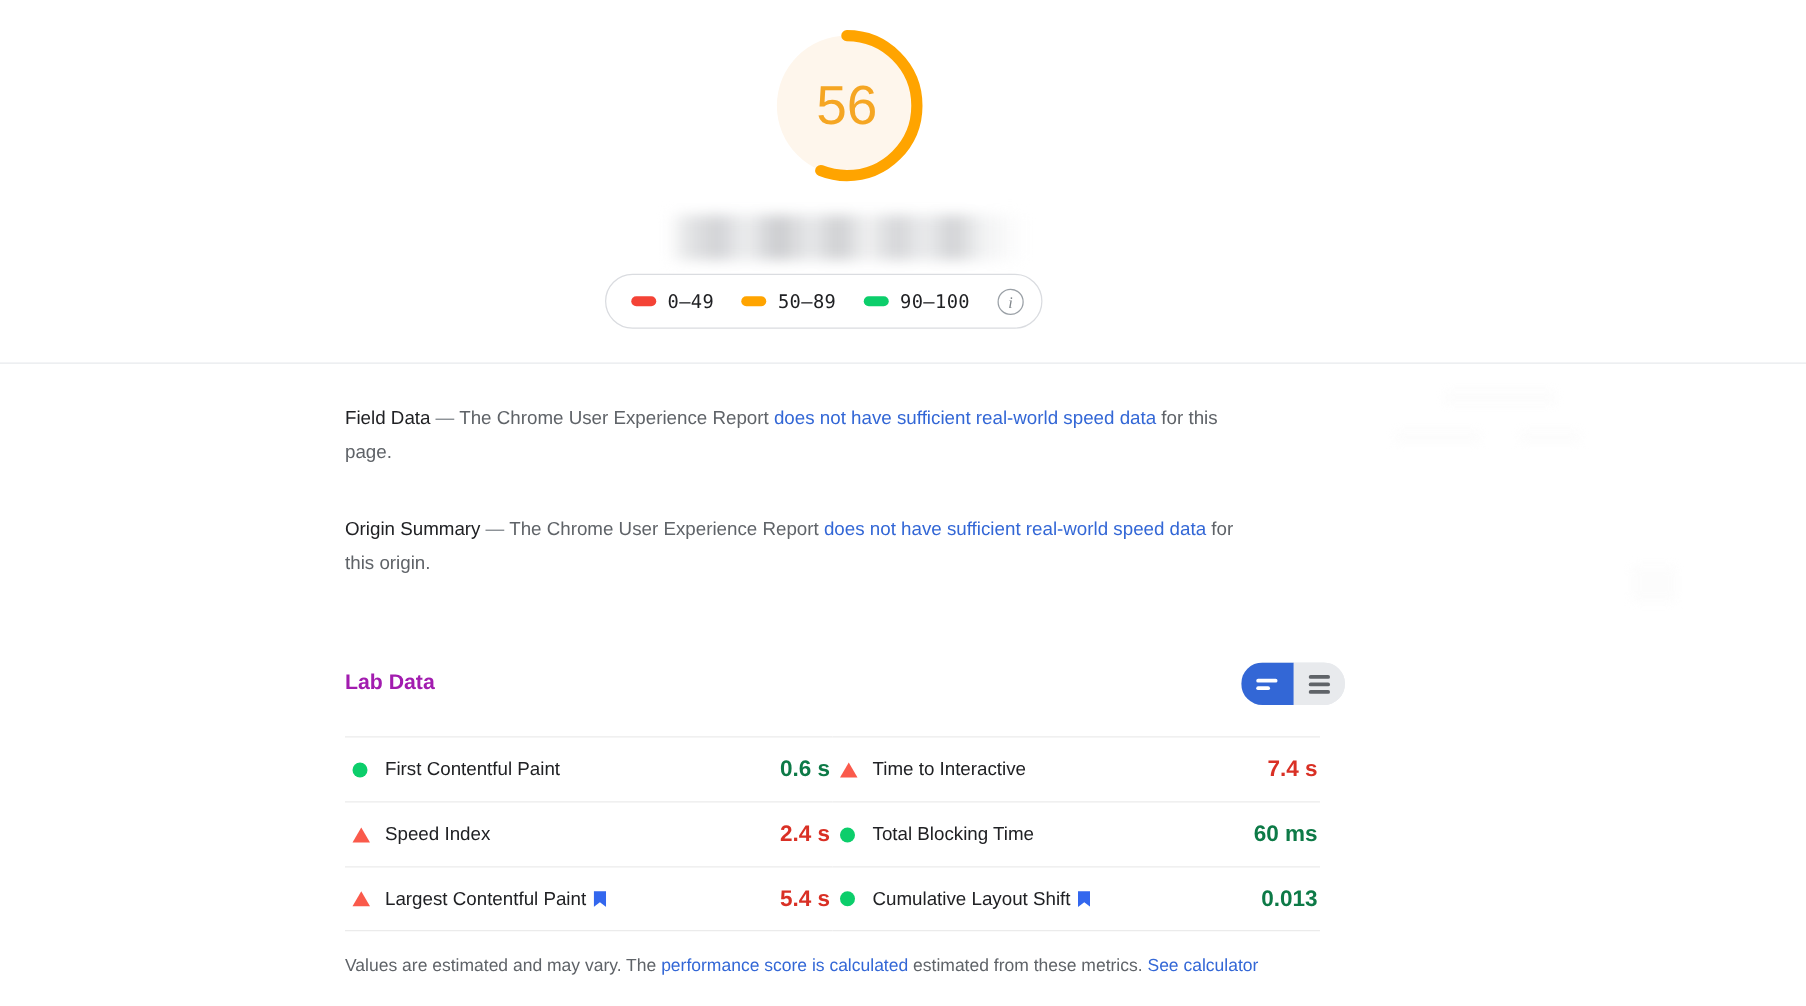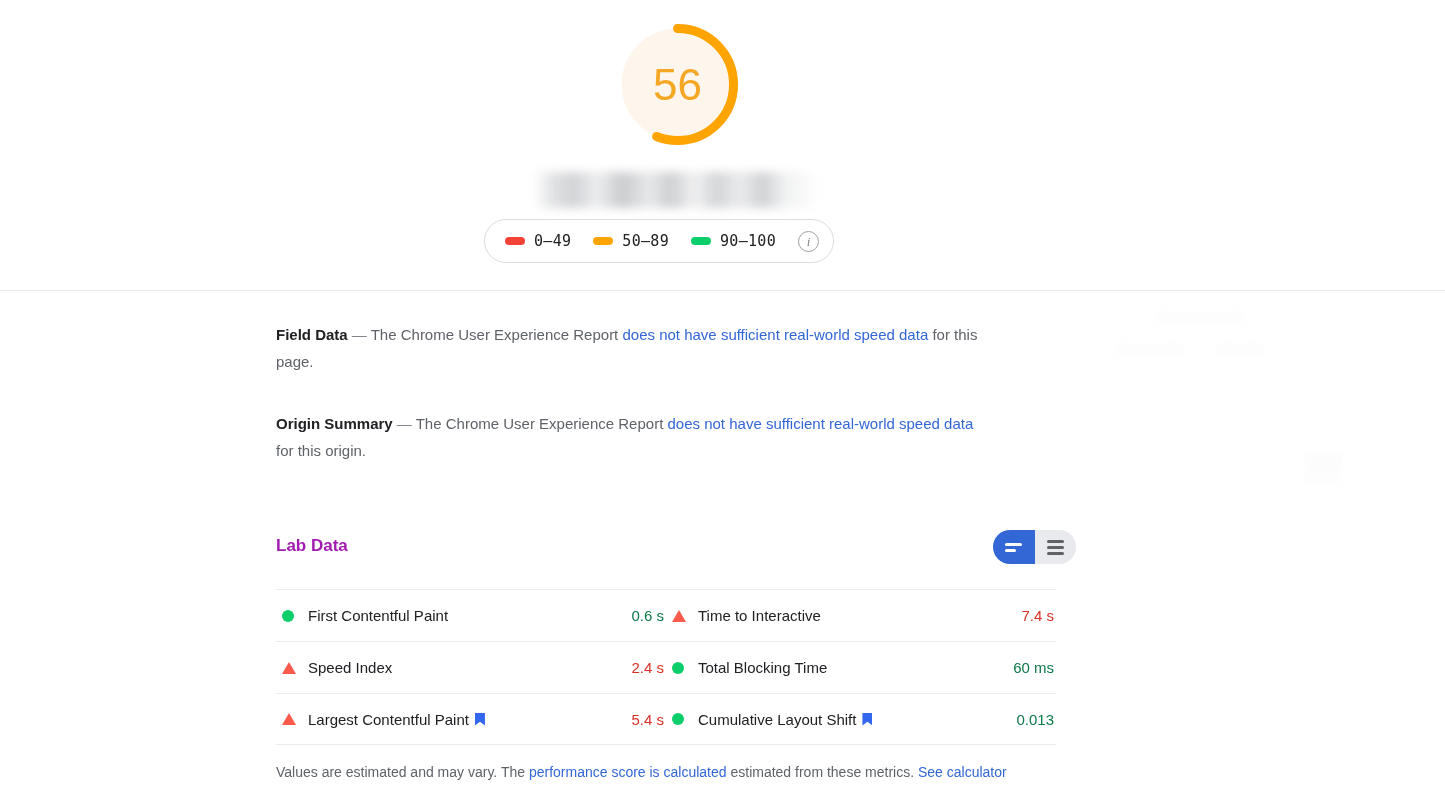--- a/index.html
+++ b/index.html
@@ -151,21 +151,21 @@
     font-size: 15px;
     line-height: 27px;
     color: #5f6368;
     max-width: 722px;
   }
   .para-field { position: absolute; left: 0; top: 29px; width: 722px; }
   .para-origin { position: absolute; left: 0; top: 118px; width: 714px; }
 
   .para b, .para .heading {
     color: #202124;
-    font-weight: bold;
+    font-weight: normal;
   }
   .para .dash { color: #80868b; padding: 0 4px; }
   .link {
     color: #3367d6;
     text-decoration: none;
     cursor: pointer;
   }
 
   
   .lab-header {
@@ -256,22 +256,22 @@
   }
   .cwv-flag {
     display: inline-block;
     width: 10px;
     height: 13px;
     margin-left: 6px;
     background: #3367ee;
     clip-path: polygon(0 0, 100% 0, 100% 100%, 50% 72%, 0 100%);
   }
   .metric-value {
-    font-size: 15px;
-    font-weight: normal;
+    font-size: 18px;
+    font-weight: bold;
     text-align: right;
     padding-right: 2px;
     white-space: nowrap;
     margin-left: 12px;
   }
   .v-pass { color: #0d7a47; }
   .v-avg  { color: #d93025; text-align: right; }
 
   .footnote {
     position: absolute;

